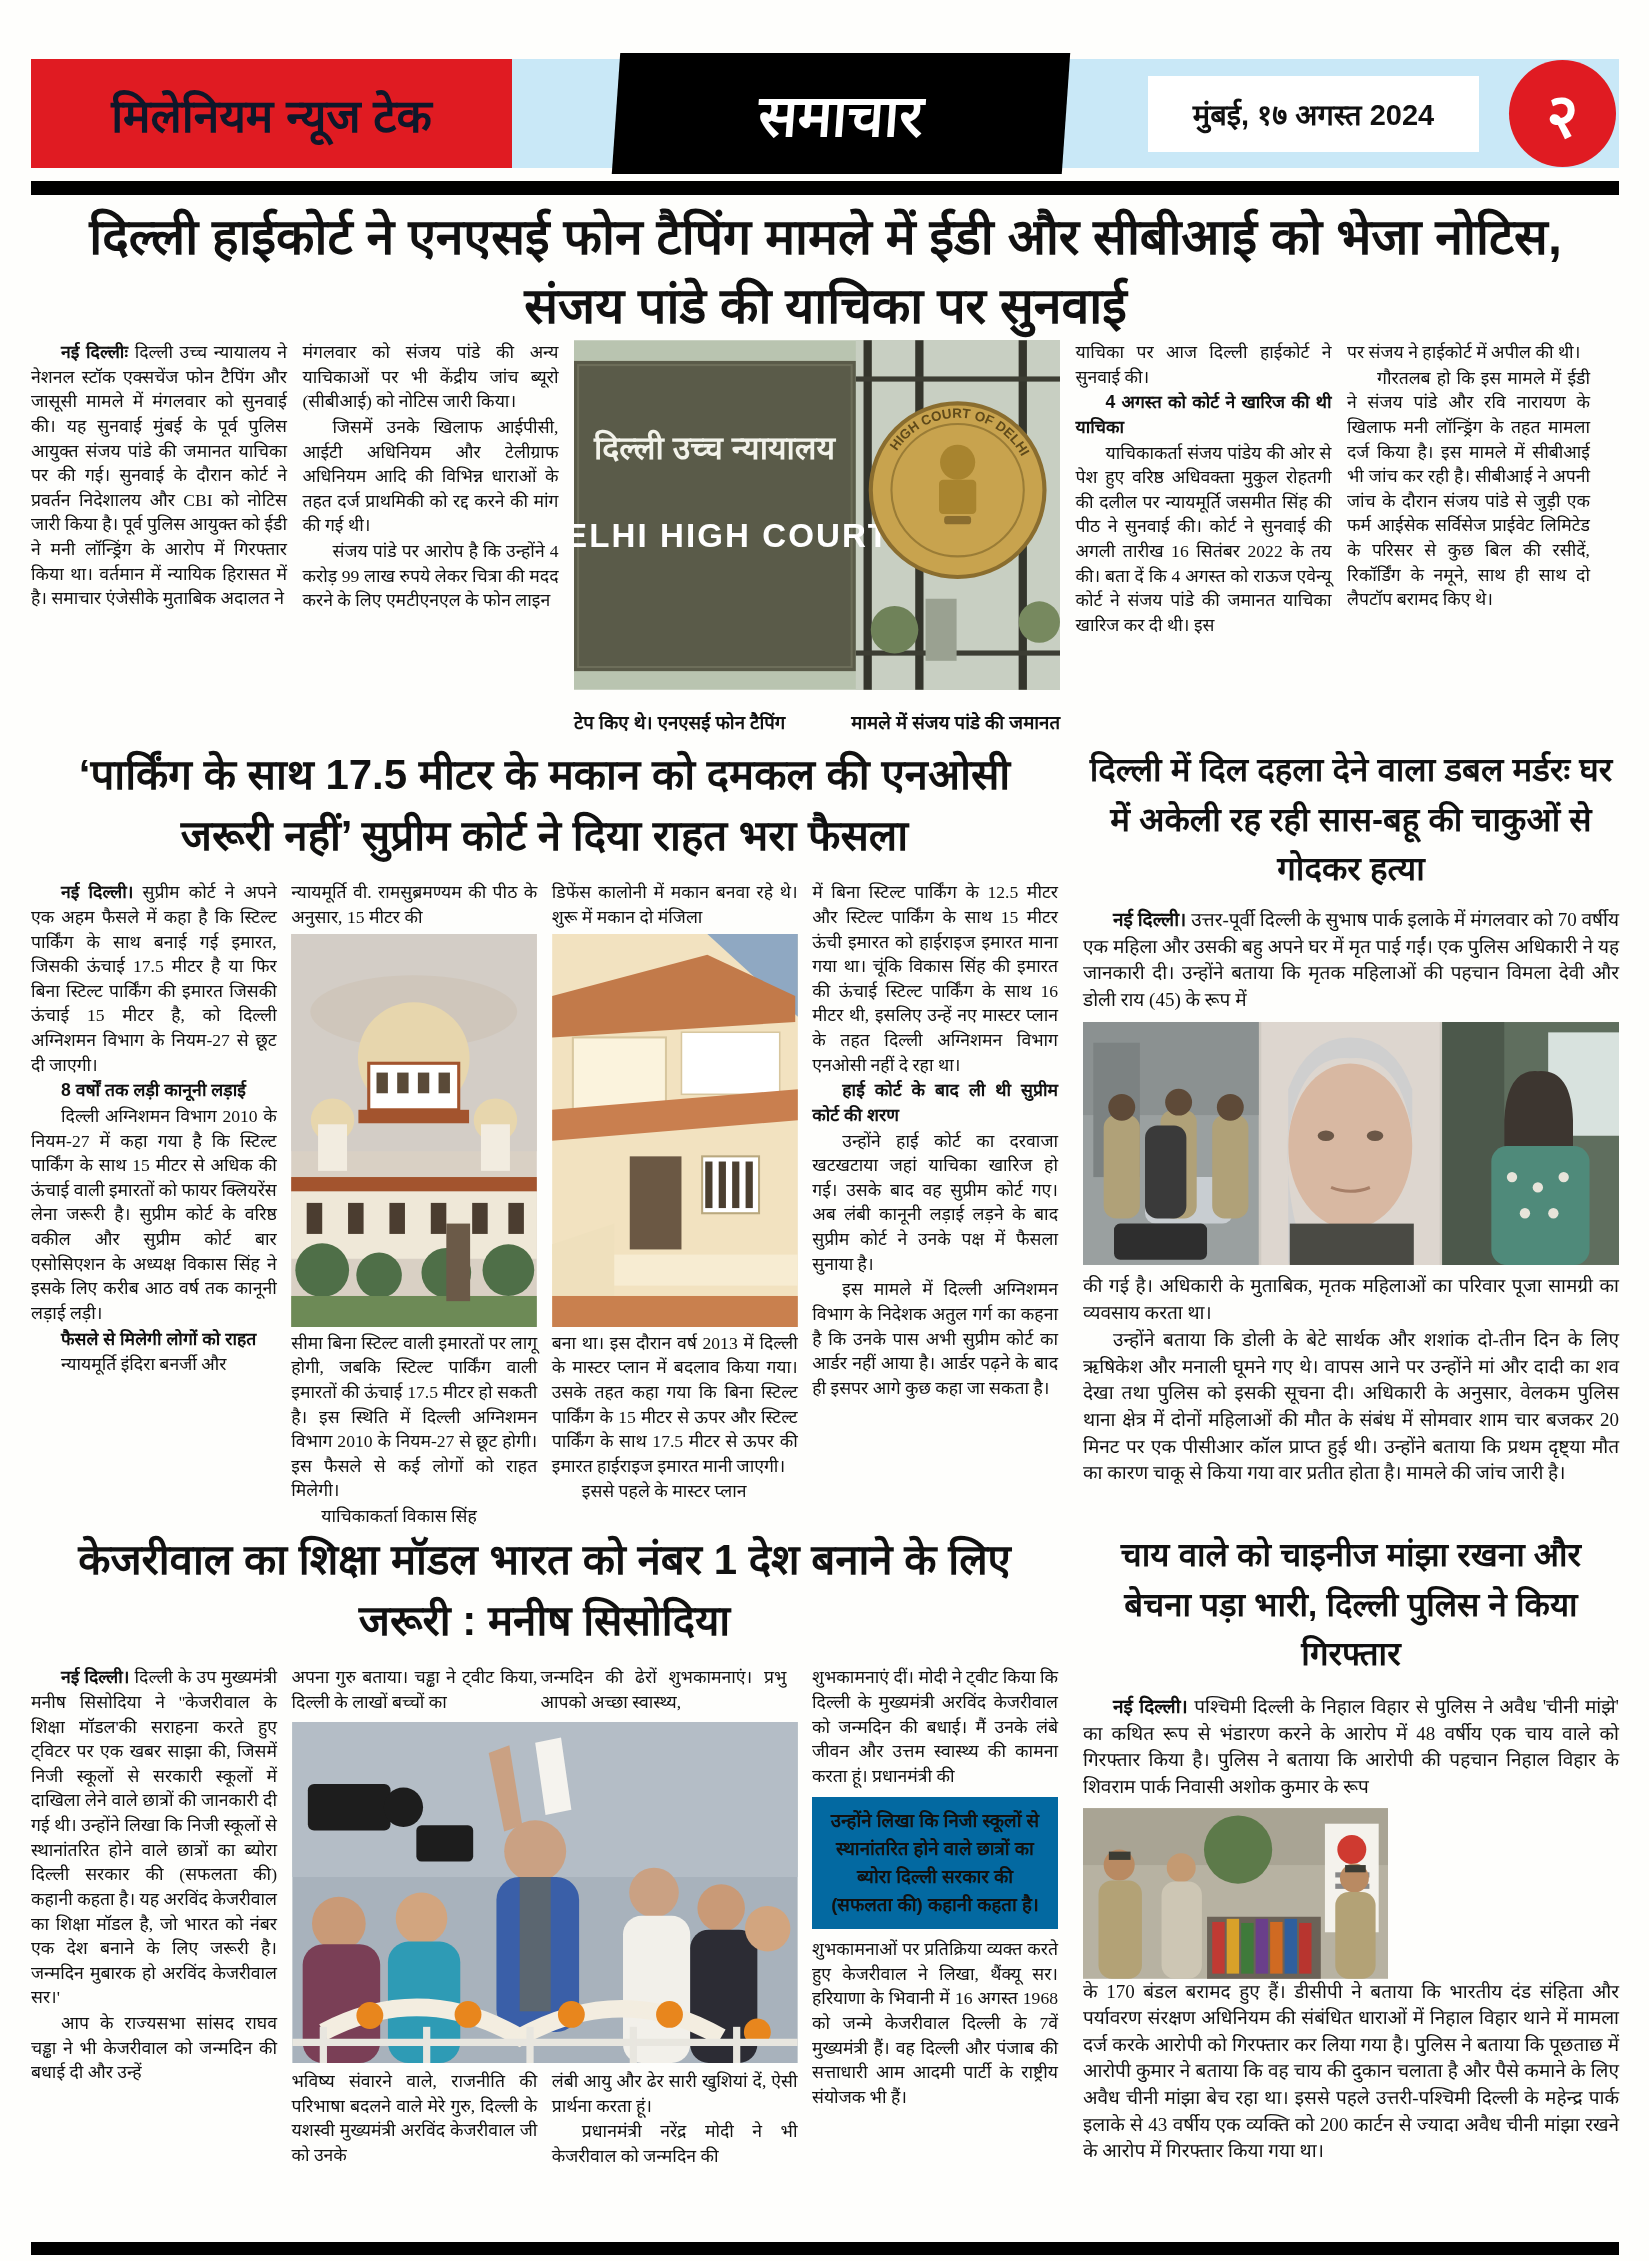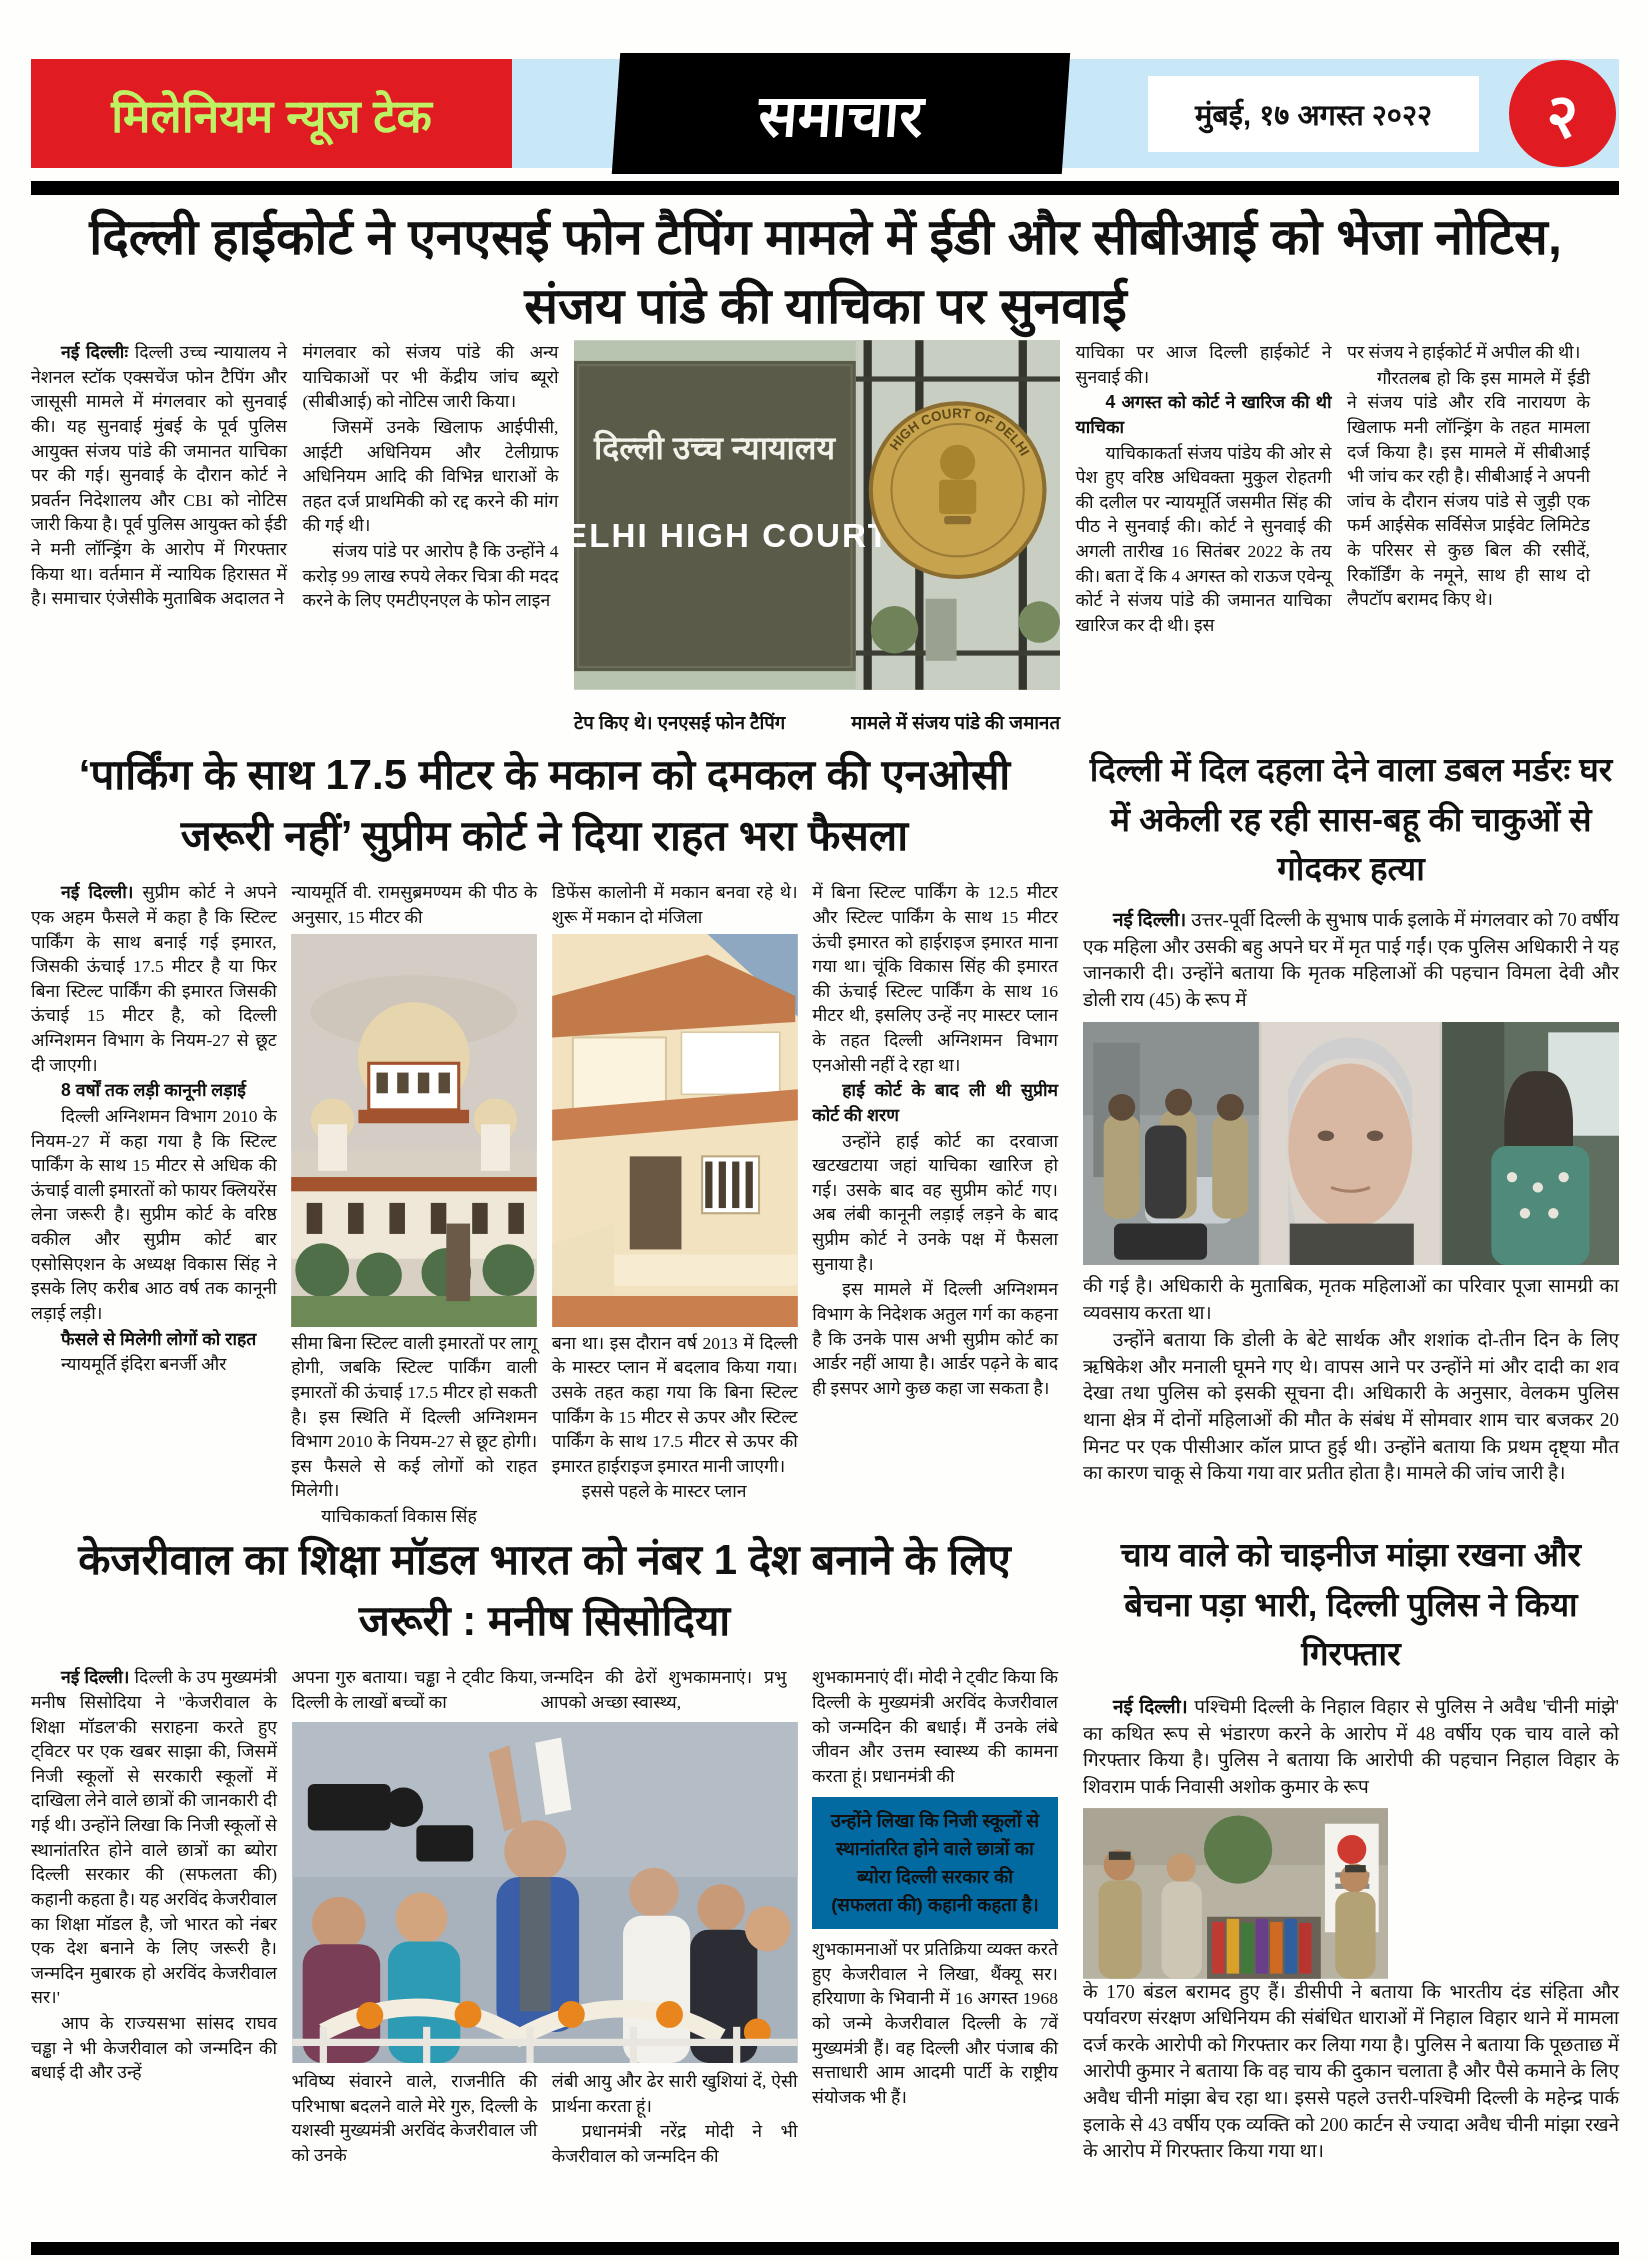--- a/index.html
+++ b/index.html
@@ -1,20 +1,20 @@
 <!DOCTYPE html>
 <html style="font-size:8.3px"><head>
 <meta charset="utf-8">
 <style>
   html,body{margin:0;padding:0;background:#e8e8e4;}
   .page{width:1650px;height:2261px;background:#fefefc;position:relative;overflow:hidden;
         font-family:"Liberation Serif",serif;color:#111;}
   
   .header-strip{position:absolute;left:31px;top:59px;width:1588px;height:109px;background:#c9e8f7;}
-  .brand-box{position:absolute;left:0;top:0;width:481px;height:109px;background:#e01b22;color:#bef264;
+  .brand-box{position:absolute;left:0;top:0;width:481px;height:109px;background:#e01b22;color:#0f172a;
              display:flex;align-items:center;justify-content:center;font-weight:bold;font-size:46px;
              font-family:"Liberation Sans",sans-serif;white-space:nowrap;}
   .section-box{position:absolute;left:585px;top:-6.2px;width:450px;height:121px;background:#000;
                transform:skewX(-4deg);color:#fff;display:flex;align-items:center;justify-content:center;
                font-weight:bold;font-size:58px;font-family:"Liberation Sans",sans-serif;}
   .date-box{position:absolute;left:1117px;top:16.6px;width:331px;height:76px;background:#fff;
             display:flex;align-items:center;justify-content:center;font-weight:bold;font-size:29px;
             font-family:"Liberation Sans",sans-serif;white-space:nowrap;}
   .page-circle{position:absolute;right:3.1px;top:1px;width:107px;height:107px;border-radius:50%;
                background:#e01b22;color:#fff;display:flex;align-items:center;justify-content:center;
@@ -59,21 +59,21 @@
 <div class="page">
 
   <div class="header-strip">
     <div class="brand-box">
       <span>मिलेनियम न्यूज टेक</span>
     </div>
     <div class="section-box">
       <span>समाचार</span>
     </div>
     <div class="date-box">
-      <span>मुंबई, १७ अगस्त २०२२</span>
+      <span>मुंबई, १७ अगस्त 2024</span>
     </div>
     <div class="page-circle">
       <span>२</span>
     </div>
   </div>
   <div class="top-rule"></div>
 
   <div class="headline-1">दिल्ली हाईकोर्ट ने एनएसई फोन टैपिंग मामले में ईडी और सीबीआई को भेजा नोटिस, संजय पांडे की याचिका पर सुनवाई</div>
 
   <div class="row1">

